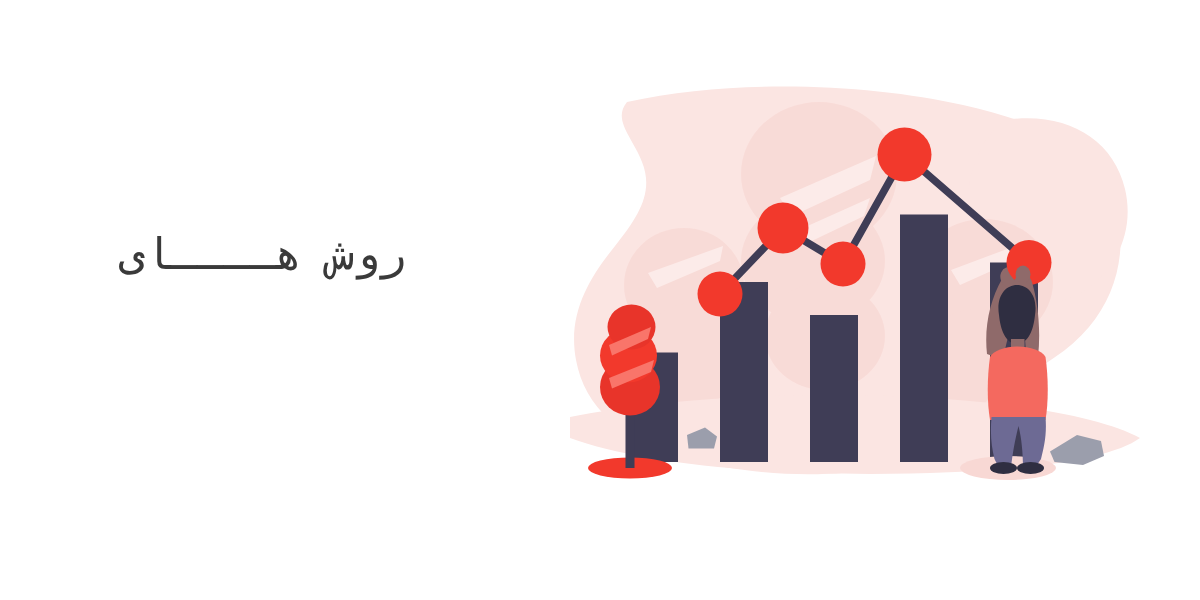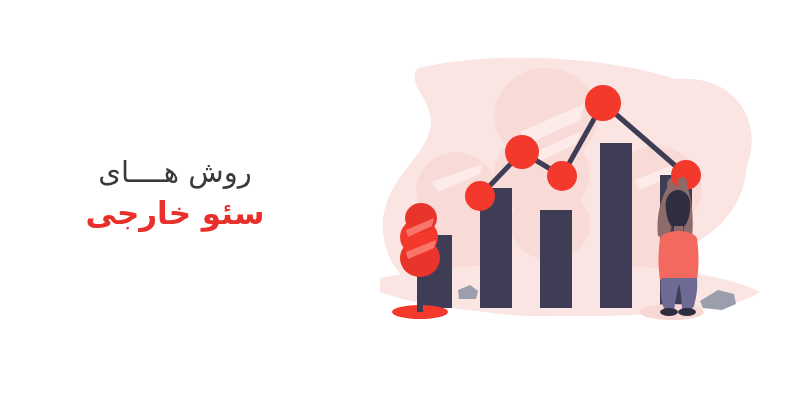--- a/index.html
+++ b/index.html
@@ -10,20 +10,21 @@
   }
   body {
     font-family: "DejaVu Sans", "Liberation Sans", sans-serif;
   }
   .banner {
     position: relative;
     width: 800px;
     height: 348px;
     background: #ffffff;
     overflow: hidden;
+    font-family: Liberation Mono, monospace;
   }
 
   
   .headline {
     position: absolute;
     left: 0px;
     top: 152px;
     width: 350px;
     text-align: center;
     direction: rtl;
@@ -60,21 +61,20 @@
     height: 300px;
   }
 </style>
 </head>
 <body>
 
 <div class="banner">
 
   <div class="headline">
     <span class="headline-line1">روش هــــای</span>
-    <span class="headline-line2">سئو خارجی</span>
   </div>
 
   <div class="illustration">
     <svg viewBox="0 0 400 300" xmlns="http://www.w3.org/2000/svg" aria-hidden="true">
 
       <g>
         <path fill="#fbe5e2" d="M 48 28
                  C 120 12, 210 16, 272 30
                  C 320 41, 352 55, 368 84
                  C 384 114, 378 152, 356 178

